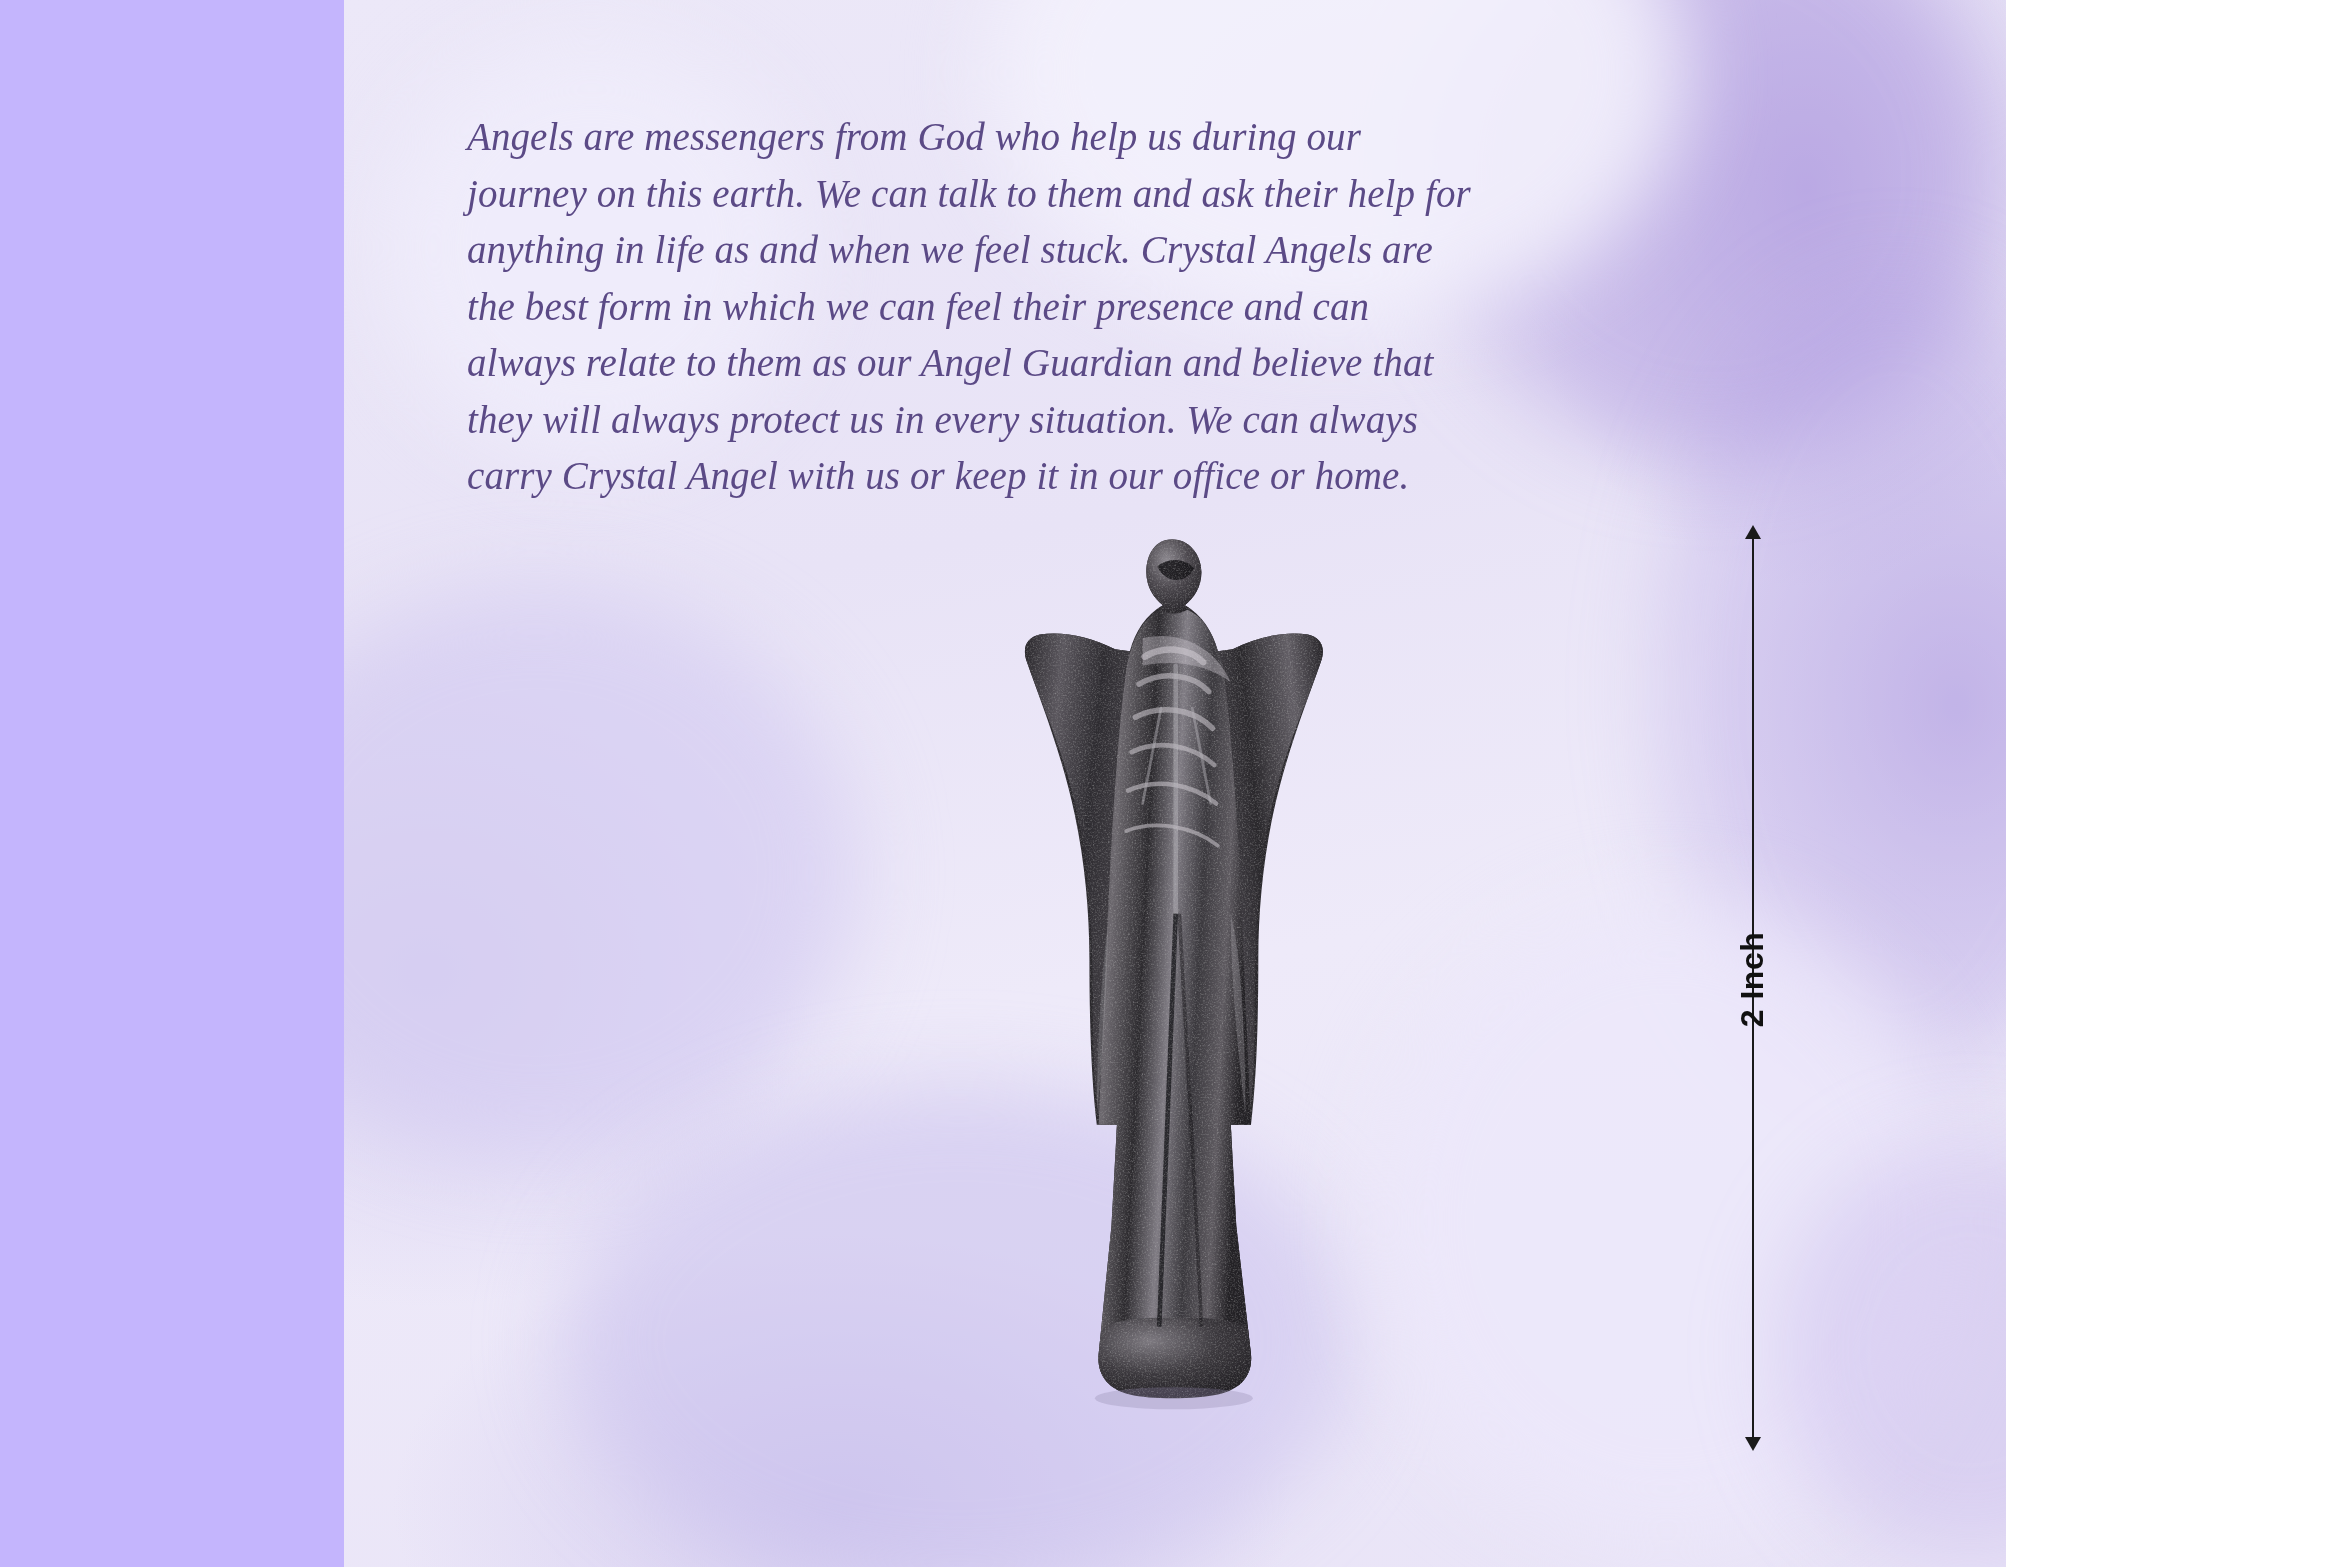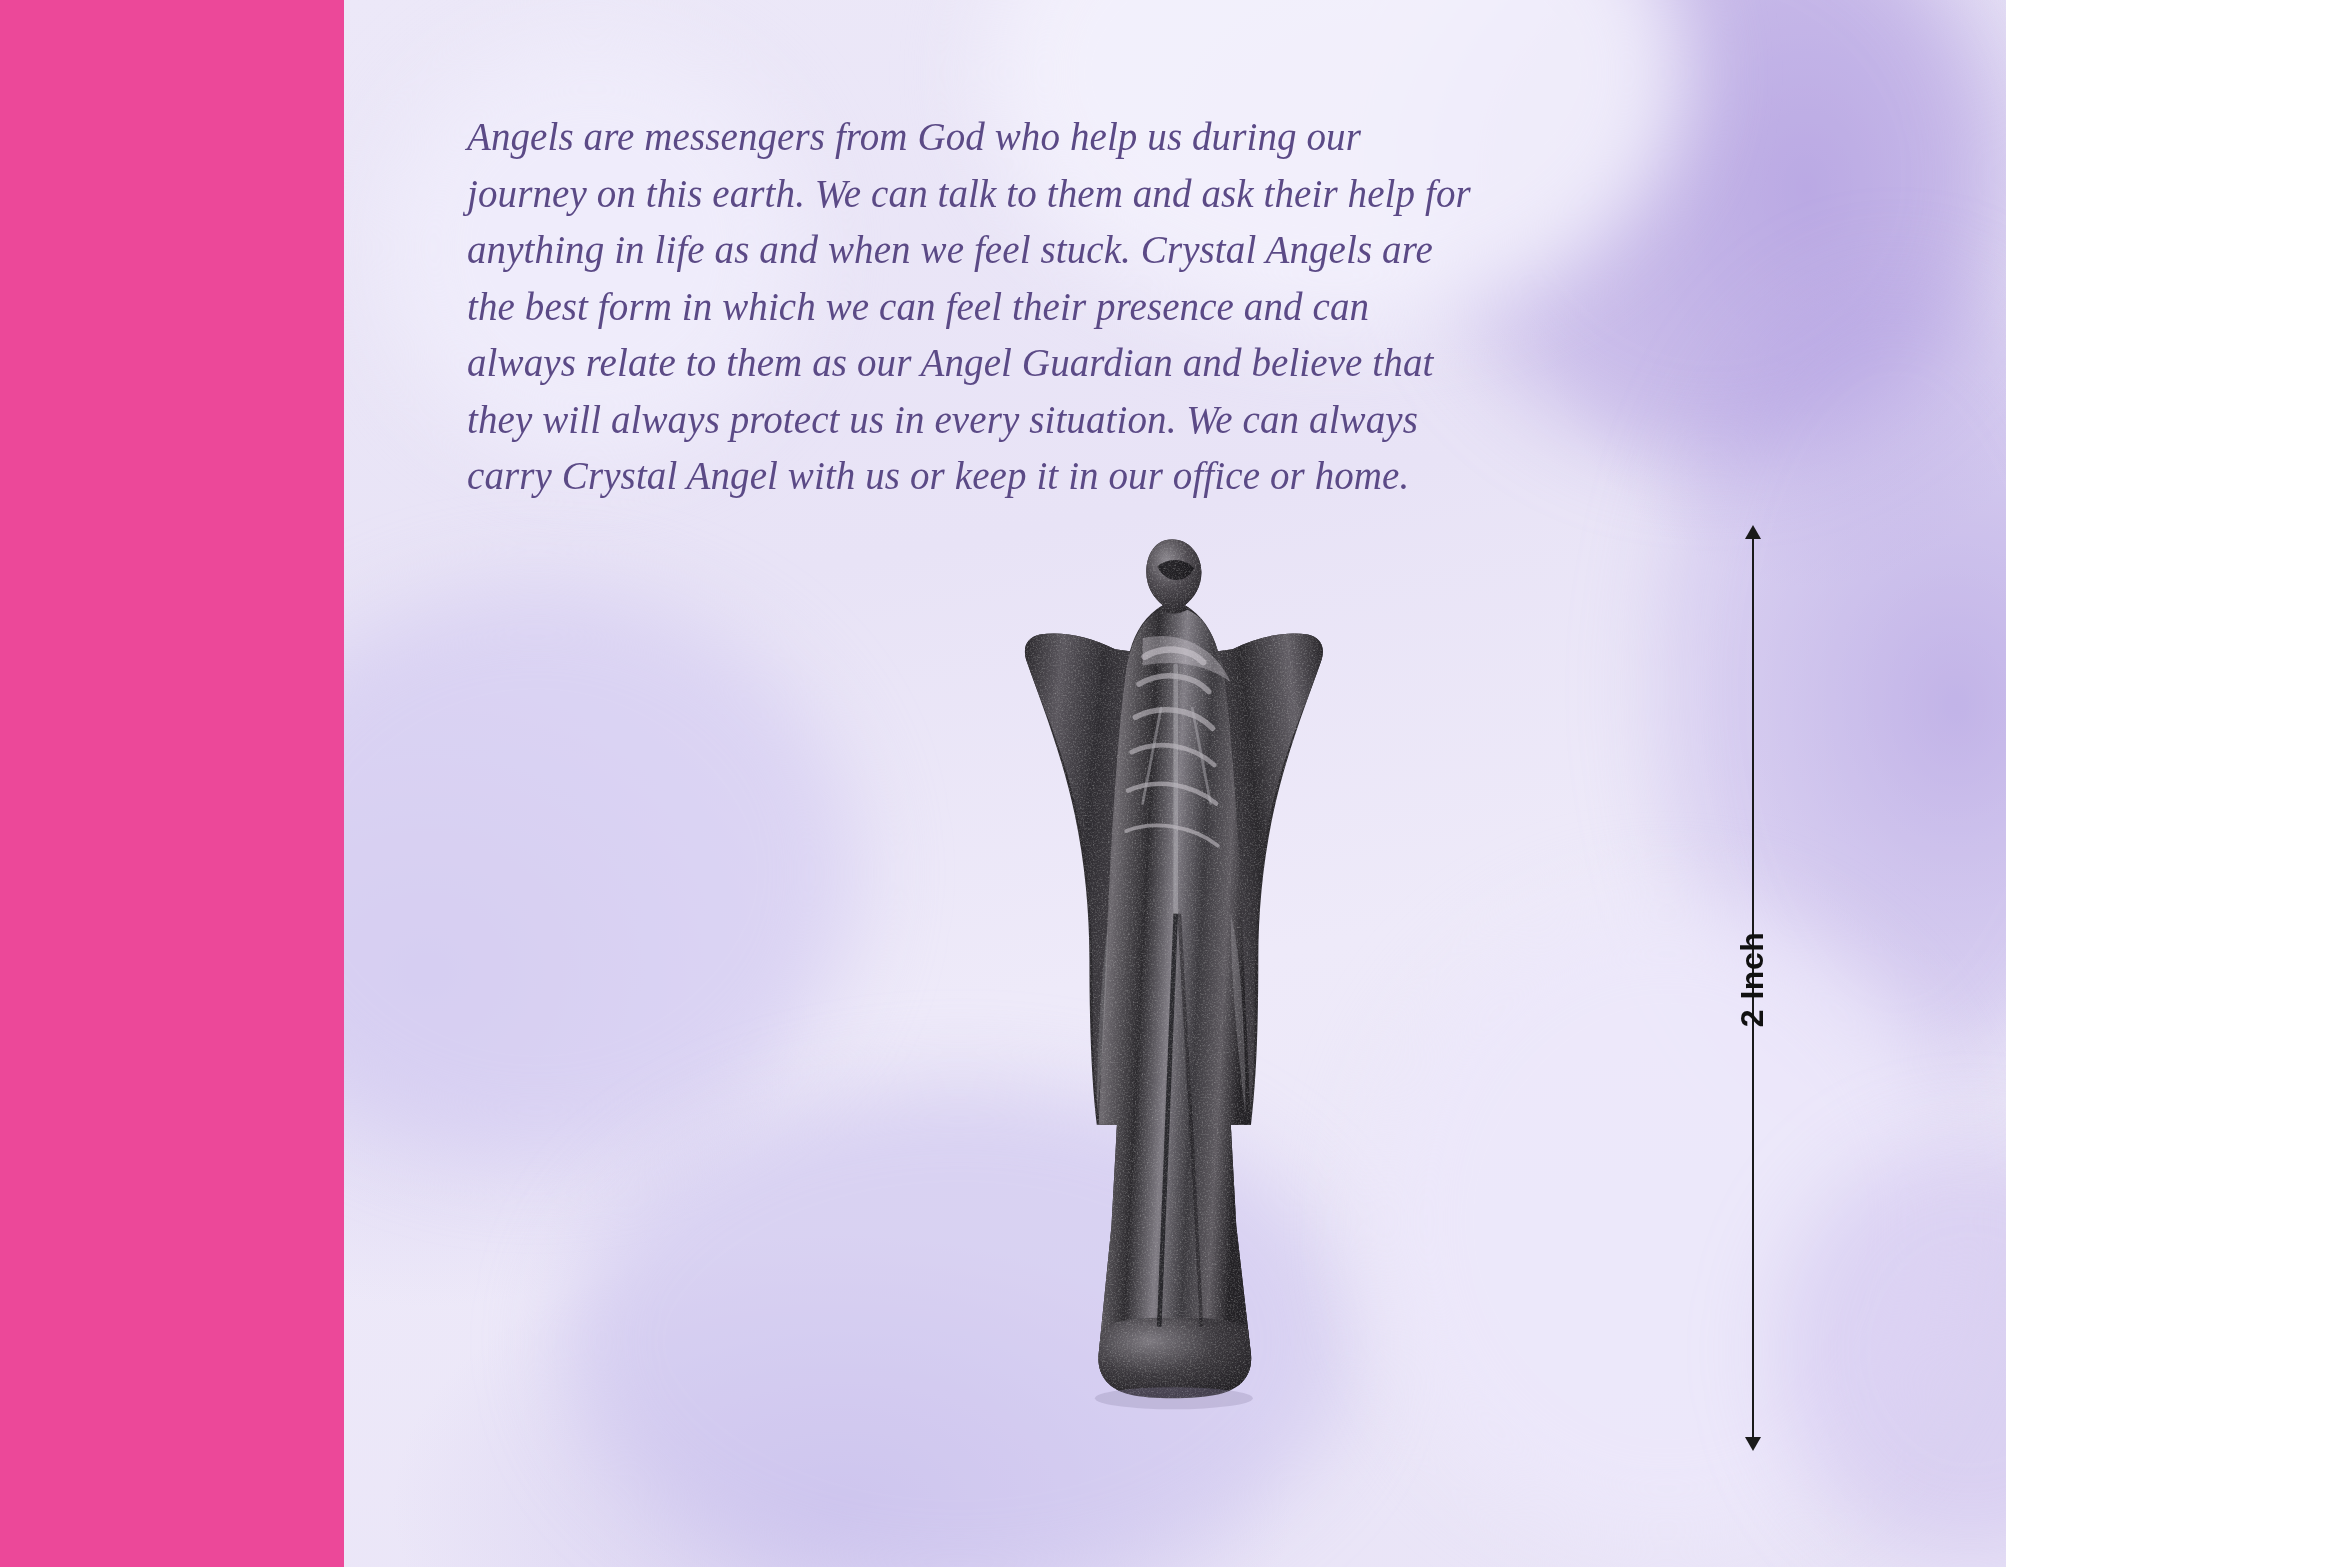--- a/index.html
+++ b/index.html
@@ -12,21 +12,21 @@
     height: 1568px;
     overflow: hidden;
     font-family: "Liberation Sans", sans-serif;
   }
 
   
   #canvas {
     position: relative;
     width: 1965px;
     height: 1568px;
-    background: #ec4899;
+    background: #c4b5fd;
   }
 
   
   #card {
     position: absolute;
     left: 344px;
     top: 0px;
     width: 1662px;
     height: 1568px;
     overflow: hidden;

